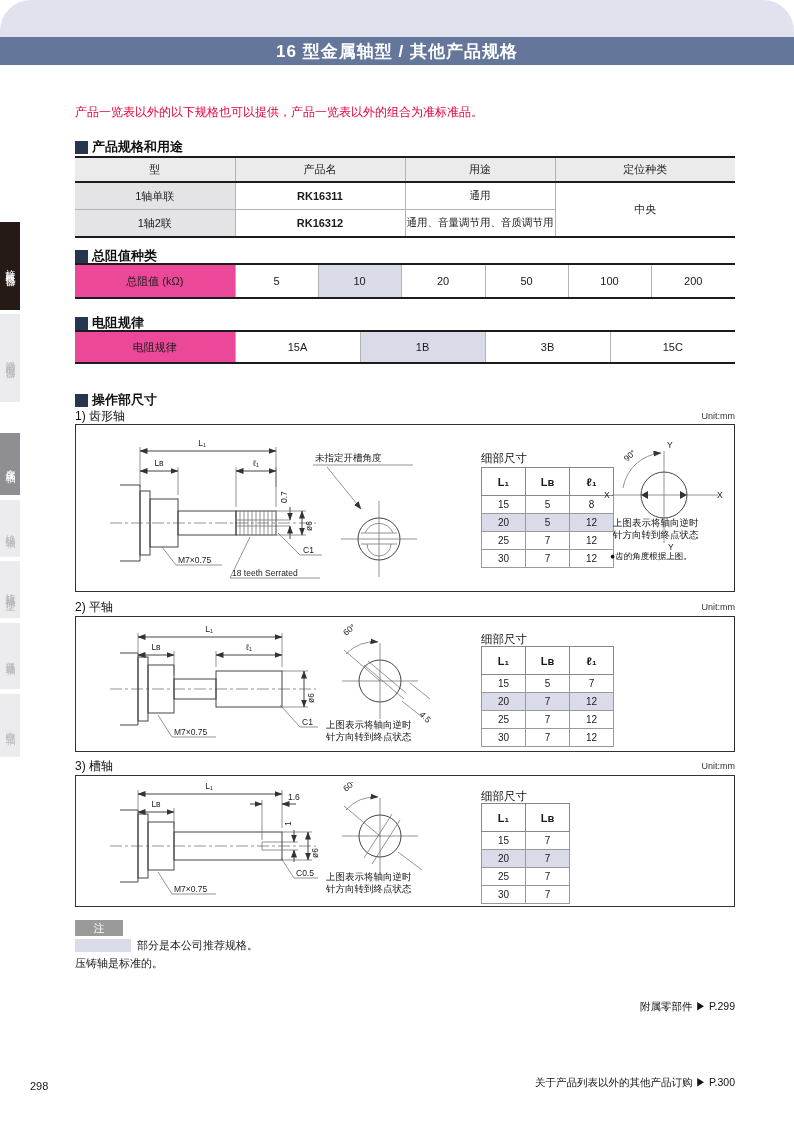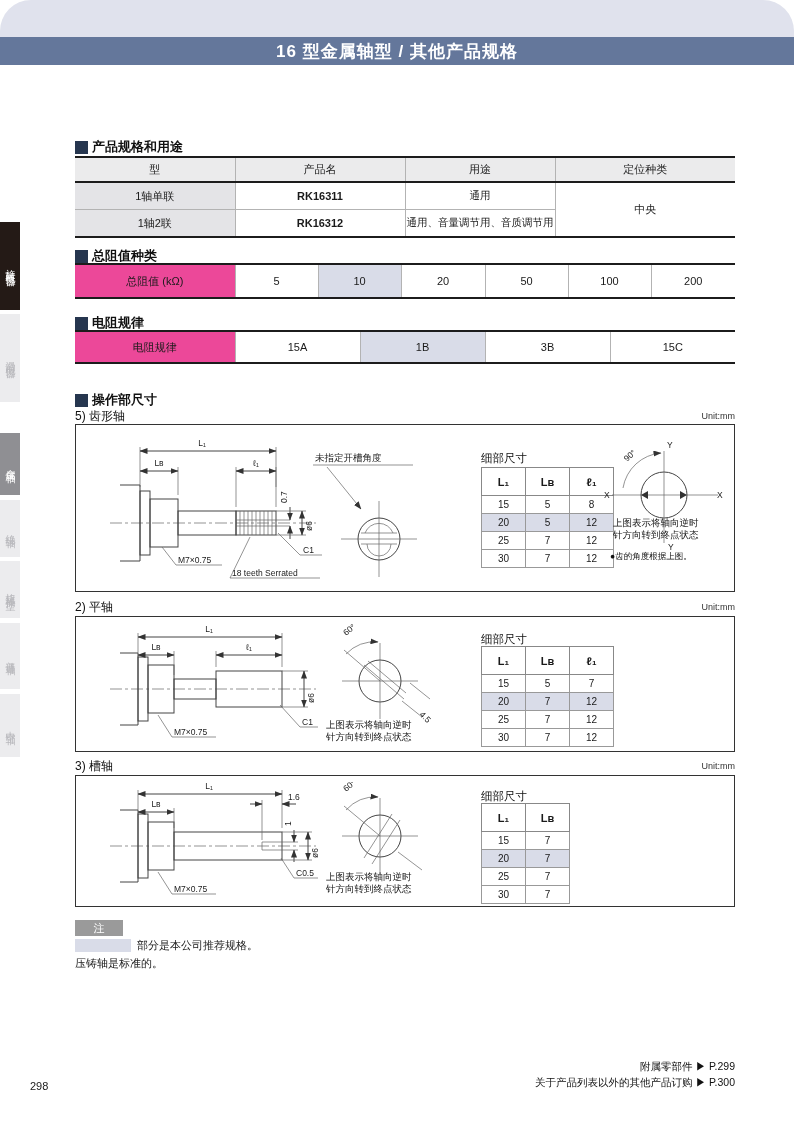--- a/index.html
+++ b/index.html
@@ -90,20 +90,21 @@
   <div class="tab tab-off" style="top:561px;height:57px;">
       <span>旋钮操作型</span>
     </div>
   <div class="tab tab-off" style="top:623px;height:66px;">
       <span>普通轴</span>
     </div>
   <div class="tab tab-off" style="top:694px;height:63px;">
       <span>中空轴</span>
     </div>
 
+  <div class="intro">产品一览表以外的以下规格也可以提供，产品一览表以外的组合为准标准品。</div>
 
   <div class="sec-head" style="top:138px;">
     <span class="sq"></span>
     <span>产品规格和用途</span>
   </div>
   <table class="spec">
     <colgroup>
         <col style="width:160px">
         <col style="width:170px">
         <col style="width:150px">
@@ -180,21 +181,21 @@
         <td>15C</td>
       </tr>
     </tbody>
   </table>
 
   <div class="sec-head" style="top:391px;">
     <span class="sq"></span>
     <span>操作部尺寸</span>
   </div>
 
-  <div class="sub-head" style="top:408px;">5) 齿形轴</div>
+  <div class="sub-head" style="top:408px;">1) 齿形轴</div>
   <div class="unit" style="top:411px;">Unit:mm</div>
   <div class="dbox" style="top:424px;height:166px;">
 
     <svg class="abs" style="left:28px;top:8px;" width="250" height="152" viewBox="0 0 250 152">
       <defs>
           <marker id="m1" markerWidth="8" markerHeight="6" refX="7.5" refY="3" orient="auto-start-reverse" markerUnits="userSpaceOnUse">
             <path class="fill" d="M0,0 L8,3 L0,6 z"></path>
           </marker>
         </defs>
       <g>
@@ -491,21 +492,21 @@
   <div class="note-line" style="top:938px;">
     <span class="swatch"></span>
     <span>部分是本公司推荐规格。</span>
   </div>
   <div class="note-line" style="top:956px;">
     <span>压铸轴是标准的。</span>
   </div>
 
   <div class="page-num">298</div>
   <div class="logo">ALPSALPINE</div>
-  <div class="flink" style="top:1060px;">
+  <div class="flink" style="top:1000px;">
     <span>附属零部件</span>
     <span>▶</span>
     <span>P.299</span>
   </div>
   <div class="flink" style="top:1076px;">
     <span>关于产品列表以外的其他产品订购</span>
     <span>▶</span>
     <span>P.300</span>
   </div>
 

